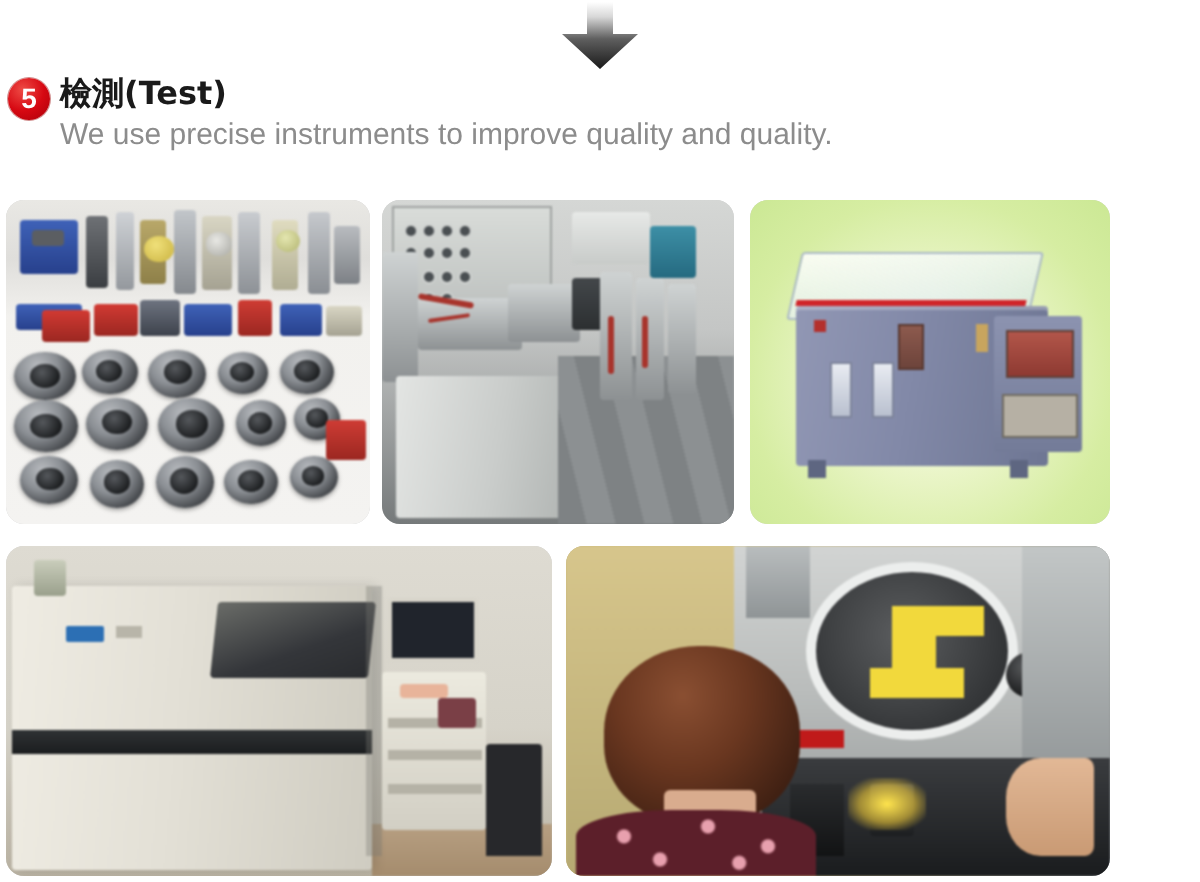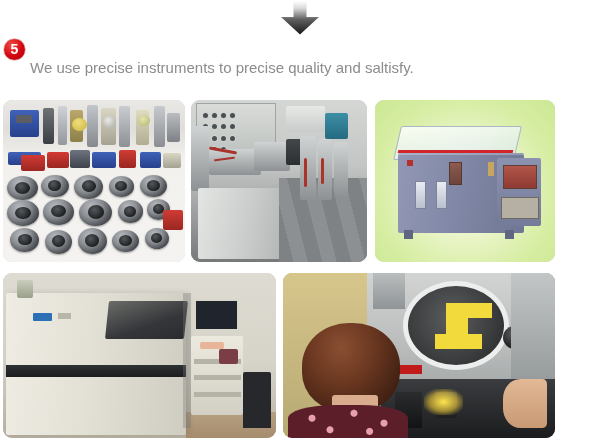--- a/index.html
+++ b/index.html
@@ -300,21 +300,22 @@
           <stop offset="100%" stop-color="#1a1a1a"></stop>
         </linearGradient>
       </defs>
       <path d="M17.5 1 H30.5 V17 H43 L24 34.5 L5 17 H17.5 Z" fill="url(#arrGrad)"></path>
     </svg>
   </div>
 </div>
 
 <div class="heading">
   <div class="badge">5</div>
-  <div class="subtitle">We use precise instruments to precise quality and saltisfy.</div>
+  <div class="title">檢測(Test)</div>
+  <div class="subtitle">We use precise instruments to improve quality and quality.</div>
 </div>
 
 <div class="gallery">
 
   <div class="photo" id="photo-gauges">
     <div class="scene sc1">
       <div class="blur">
 
         <div class="tool" style="left:4%;  top:6%;  width:16%; height:17%; background:linear-gradient(#3f62b8,#27408c);"></div>
         <div class="tool" style="left:7%;  top:9%;  width:9%;  height:5%;  background:#5b5e62;"></div>

